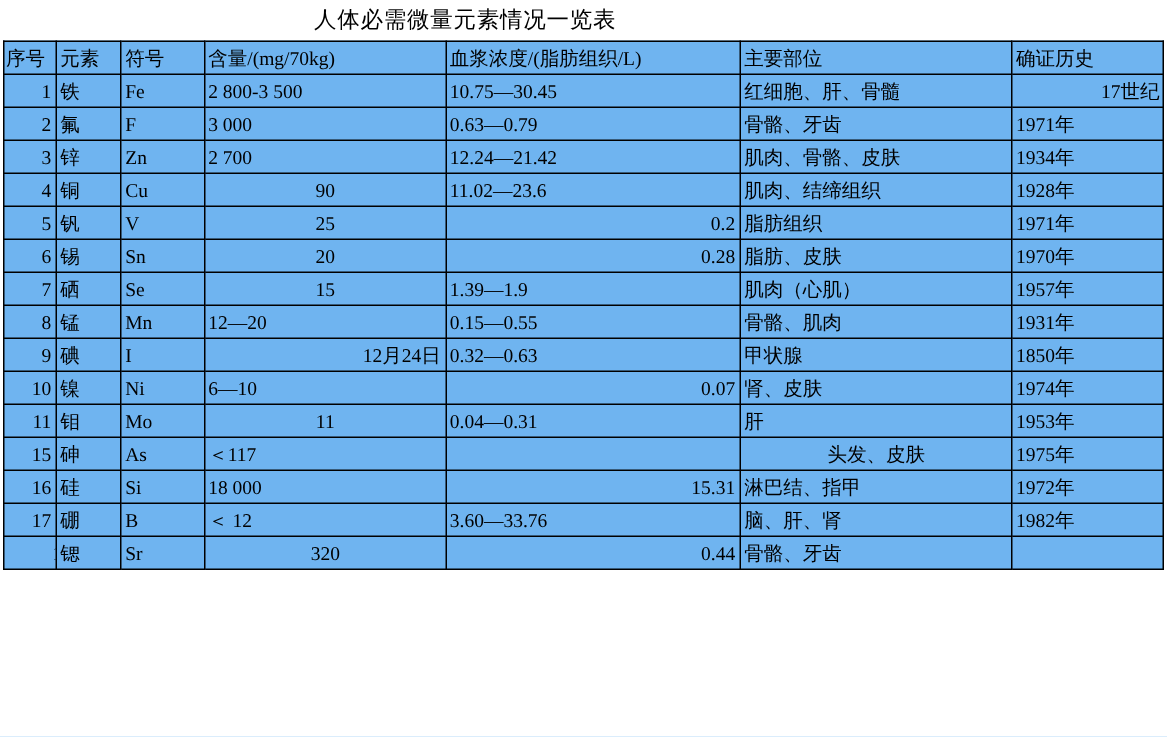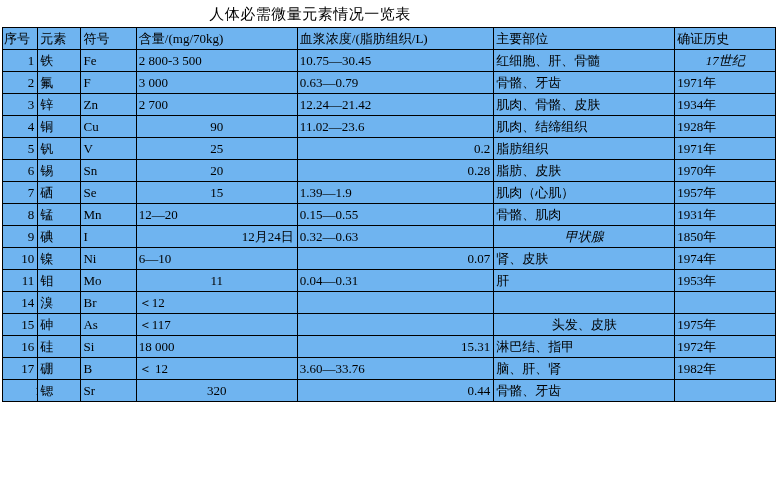--- a/index.html
+++ b/index.html
@@ -77,21 +77,21 @@
         <td class="c-part">主要部位</td>
         <td class="c-hist">确证历史</td>
       </tr>
     <tr>
           <td class="c-seq" style="text-align: right; padding-right: 3px;">1</td>
           <td class="c-elem" style="text-align: left;">铁</td>
           <td class="c-sym" style="text-align: left;">Fe</td>
           <td class="c-amt" style="text-align: left;">2 800-3 500</td>
           <td class="c-conc" style="text-align: left;">10.75—30.45</td>
           <td class="c-part" style="text-align: left;">红细胞、肝、骨髓</td>
-          <td class="c-hist" style="text-align: center; font-style: italic;">17世纪</td>
+          <td class="c-hist" style="text-align: right;">17世纪</td>
         </tr>
         <tr>
           <td class="c-seq" style="text-align: right; padding-right: 3px;">2</td>
           <td class="c-elem" style="text-align: left;">氟</td>
           <td class="c-sym" style="text-align: left;">F</td>
           <td class="c-amt" style="text-align: left;">3 000</td>
           <td class="c-conc" style="text-align: left;">0.63—0.79</td>
           <td class="c-part" style="text-align: left;">骨骼、牙齿</td>
           <td class="c-hist" style="text-align: left;">1971年</td>
         </tr>
@@ -148,21 +148,21 @@
           <td class="c-conc" style="text-align: left;">0.15—0.55</td>
           <td class="c-part" style="text-align: left;">骨骼、肌肉</td>
           <td class="c-hist" style="text-align: left;">1931年</td>
         </tr>
         <tr>
           <td class="c-seq" style="text-align: right; padding-right: 3px;">9</td>
           <td class="c-elem" style="text-align: left;">碘</td>
           <td class="c-sym" style="text-align: left;">I</td>
           <td class="c-amt" style="text-align: right; padding-right: 3px;">12月24日</td>
           <td class="c-conc" style="text-align: left;">0.32—0.63</td>
-          <td class="c-part" style="text-align: center; font-style: italic;">甲状腺</td>
+          <td class="c-part" style="text-align: left;">甲状腺</td>
           <td class="c-hist" style="text-align: left;">1850年</td>
         </tr>
         <tr>
           <td class="c-seq" style="text-align: right; padding-right: 3px;">10</td>
           <td class="c-elem" style="text-align: left;">镍</td>
           <td class="c-sym" style="text-align: left;">Ni</td>
           <td class="c-amt" style="text-align: left;">6—10</td>
           <td class="c-conc" style="text-align: right; padding-right: 3px;">0.07</td>
           <td class="c-part" style="text-align: left;">肾、皮肤</td>
           <td class="c-hist" style="text-align: left;">1974年</td>
@@ -170,29 +170,20 @@
         <tr>
           <td class="c-seq" style="text-align: right; padding-right: 3px;">11</td>
           <td class="c-elem" style="text-align: left;">钼</td>
           <td class="c-sym" style="text-align: left;">Mo</td>
           <td class="c-amt" style="text-align: center;">11</td>
           <td class="c-conc" style="text-align: left;">0.04—0.31</td>
           <td class="c-part" style="text-align: left;">肝</td>
           <td class="c-hist" style="text-align: left;">1953年</td>
         </tr>
         <tr>
-          <td class="c-seq" style="text-align: right; padding-right: 3px;">14</td>
-          <td class="c-elem" style="text-align: left;">溴</td>
-          <td class="c-sym" style="text-align: left;">Br</td>
-          <td class="c-amt" style="text-align: left;">＜12</td>
-          <td class="c-conc" style="text-align: left;"></td>
-          <td class="c-part" style="text-align: left;"></td>
-          <td class="c-hist" style="text-align: left;"></td>
-        </tr>
-        <tr>
           <td class="c-seq" style="text-align: right; padding-right: 3px;">15</td>
           <td class="c-elem" style="text-align: left;">砷</td>
           <td class="c-sym" style="text-align: left;">As</td>
           <td class="c-amt" style="text-align: left;">＜117</td>
           <td class="c-conc" style="text-align: left;"></td>
           <td class="c-part" style="text-align: center;">头发、皮肤</td>
           <td class="c-hist" style="text-align: left;">1975年</td>
         </tr>
         <tr>
           <td class="c-seq" style="text-align: right; padding-right: 3px;">16</td>

